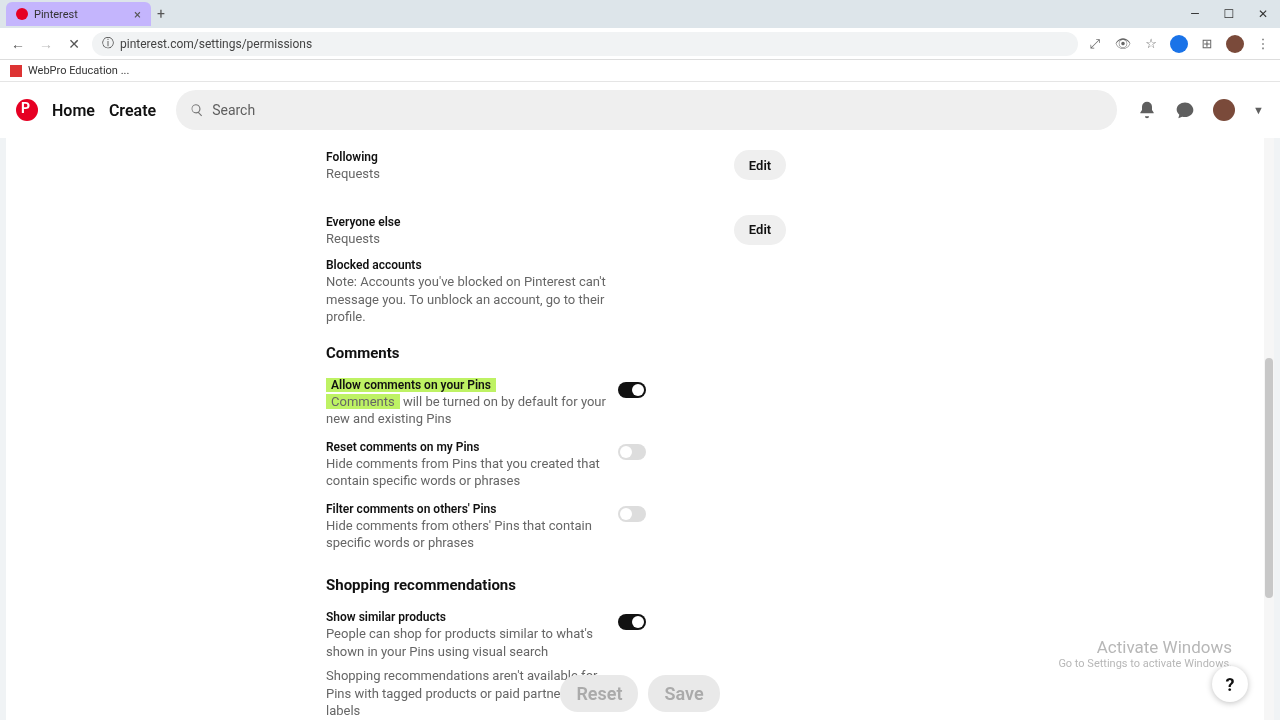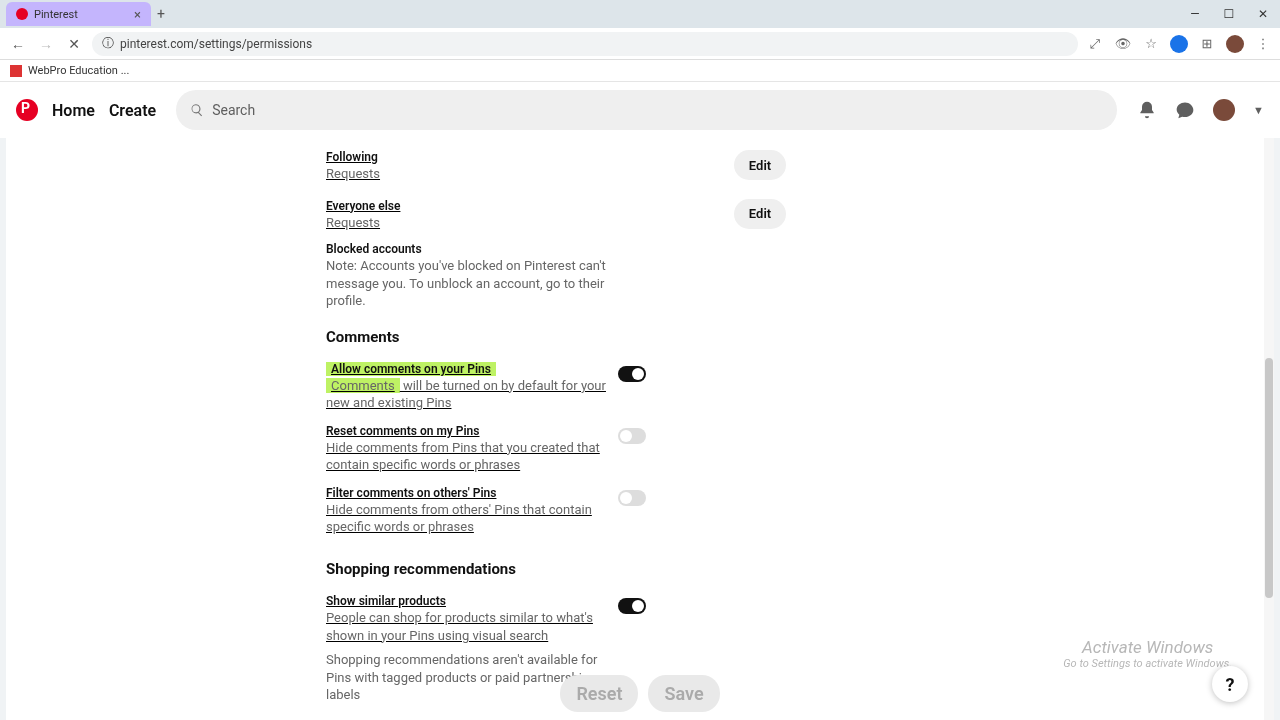--- a/index.html
+++ b/index.html
@@ -36,39 +36,39 @@
   .bell,.chat { width: 20px; height: 20px; color: #5f5f5f; }
   .avatar { width: 22px; height: 22px; border-radius: 50%; background: #7a4a3a; }
   .chev { font-size: 11px; color: #5f5f5f; }
   
   
   .content { position: absolute; top: 138px; bottom: 0; left: 6px; right: 6px; background: #fff; overflow: hidden; }
   .scrollarea { height: 100%; overflow-y: hidden; padding: 6px 0 60px; }
   .settings-col { width: 460px; margin-left: 320px; }
   
   .row { display: flex; padding: 6px 0; }
-  .row .txt { flex: 1; padding-right: 12px; text-decoration: underline; }
+  .row .txt { flex: 1; padding-right: 12px; }
   .title-b { font-size: 12px; font-weight: 600; color: #111; }
   .sub { font-size: 13px; color: #666; line-height: 1.35; margin-top: 1px; }
   .editbtn { background: #efefef; border-radius: 16px; height: 30px; min-width: 52px; padding: 0 14px; font-size: 13px; font-weight: 600; color: #111; display: flex; align-items: center; justify-content: center; text-align: right; }
   .section-h { font-size: 15px; font-weight: 700; color: #111; margin: 18px 0 10px; }
   .hl { background: #bef264; padding: 0 5px; }
   .toggle { width: 28px; height: 16px; border-radius: 10px; position: relative; margin-top: 4px; flex-shrink: 0; }
   .toggle.on { background: #111; }
   .toggle.off { background: #ddd; }
   .knob { width: 12px; height: 12px; background: #fff; border-radius: 50%; position: absolute; top: 2px; }
   .toggle.on .knob { right: 2px; }
   .toggle.off .knob { left: 2px; }
   
   .footer { position: absolute; bottom: 8px; left: 0; right: 0; display: flex; justify-content: center; gap: 10px; }
   .fbtn { background: #e9e9e9; color: #aaa; border-radius: 18px; padding: 8px 16px; font-size: 18px; font-weight: 600; }
   
   .helpbtn { position: absolute; bottom: 18px; right: 26px; width: 36px; height: 36px; background: #fff; border-radius: 50%; box-shadow: 0 1px 6px rgba(0,0,0,.25); display: flex; align-items: center; justify-content: center; font-size: 18px; font-weight: 700; color: #111; }
   
-  .watermark { position: absolute; bottom: 50px; right: 42px; text-align: center; color: #b7b7b7; font-style: italic; }
+  .watermark { position: absolute; bottom: 50px; right: 42px; text-align: right; color: #b7b7b7; }
   .watermark .w1 { font-size: 17px; }
   .watermark .w2 { font-size: 11px; }
   
   .scrollbar { position: absolute; right: 0; top: 0; bottom: 0; width: 10px; background: #f6f6f6; }
   .thumb { position: absolute; right: 1px; width: 8px; background: #c8c8c8; border-radius: 4px; top: 220px; height: 240px; }
   
   svg { display: block; }
 </style>
 </head>
 <body>
@@ -141,21 +141,21 @@
     <div class="settings-col">
 
       <div class="row">
         <div class="txt">
           <div class="title-b">Following</div>
           <div class="sub">Requests</div>
         </div>
         <div class="editbtn">Edit</div>
       </div>
 
-      <div class="row" style="margin-top:4px">
+      <div class="row" style="margin-top:20px">
         <div class="txt">
           <div class="title-b">Everyone else</div>
           <div class="sub">Requests</div>
         </div>
         <div class="editbtn">Edit</div>
       </div>
 
       <div style="margin-top:5px">
         <div class="title-b">Blocked accounts</div>
         <div class="sub" style="max-width:300px">Note: Accounts you've blocked on Pinterest can't message you. To unblock an account, go to their profile.</div>

